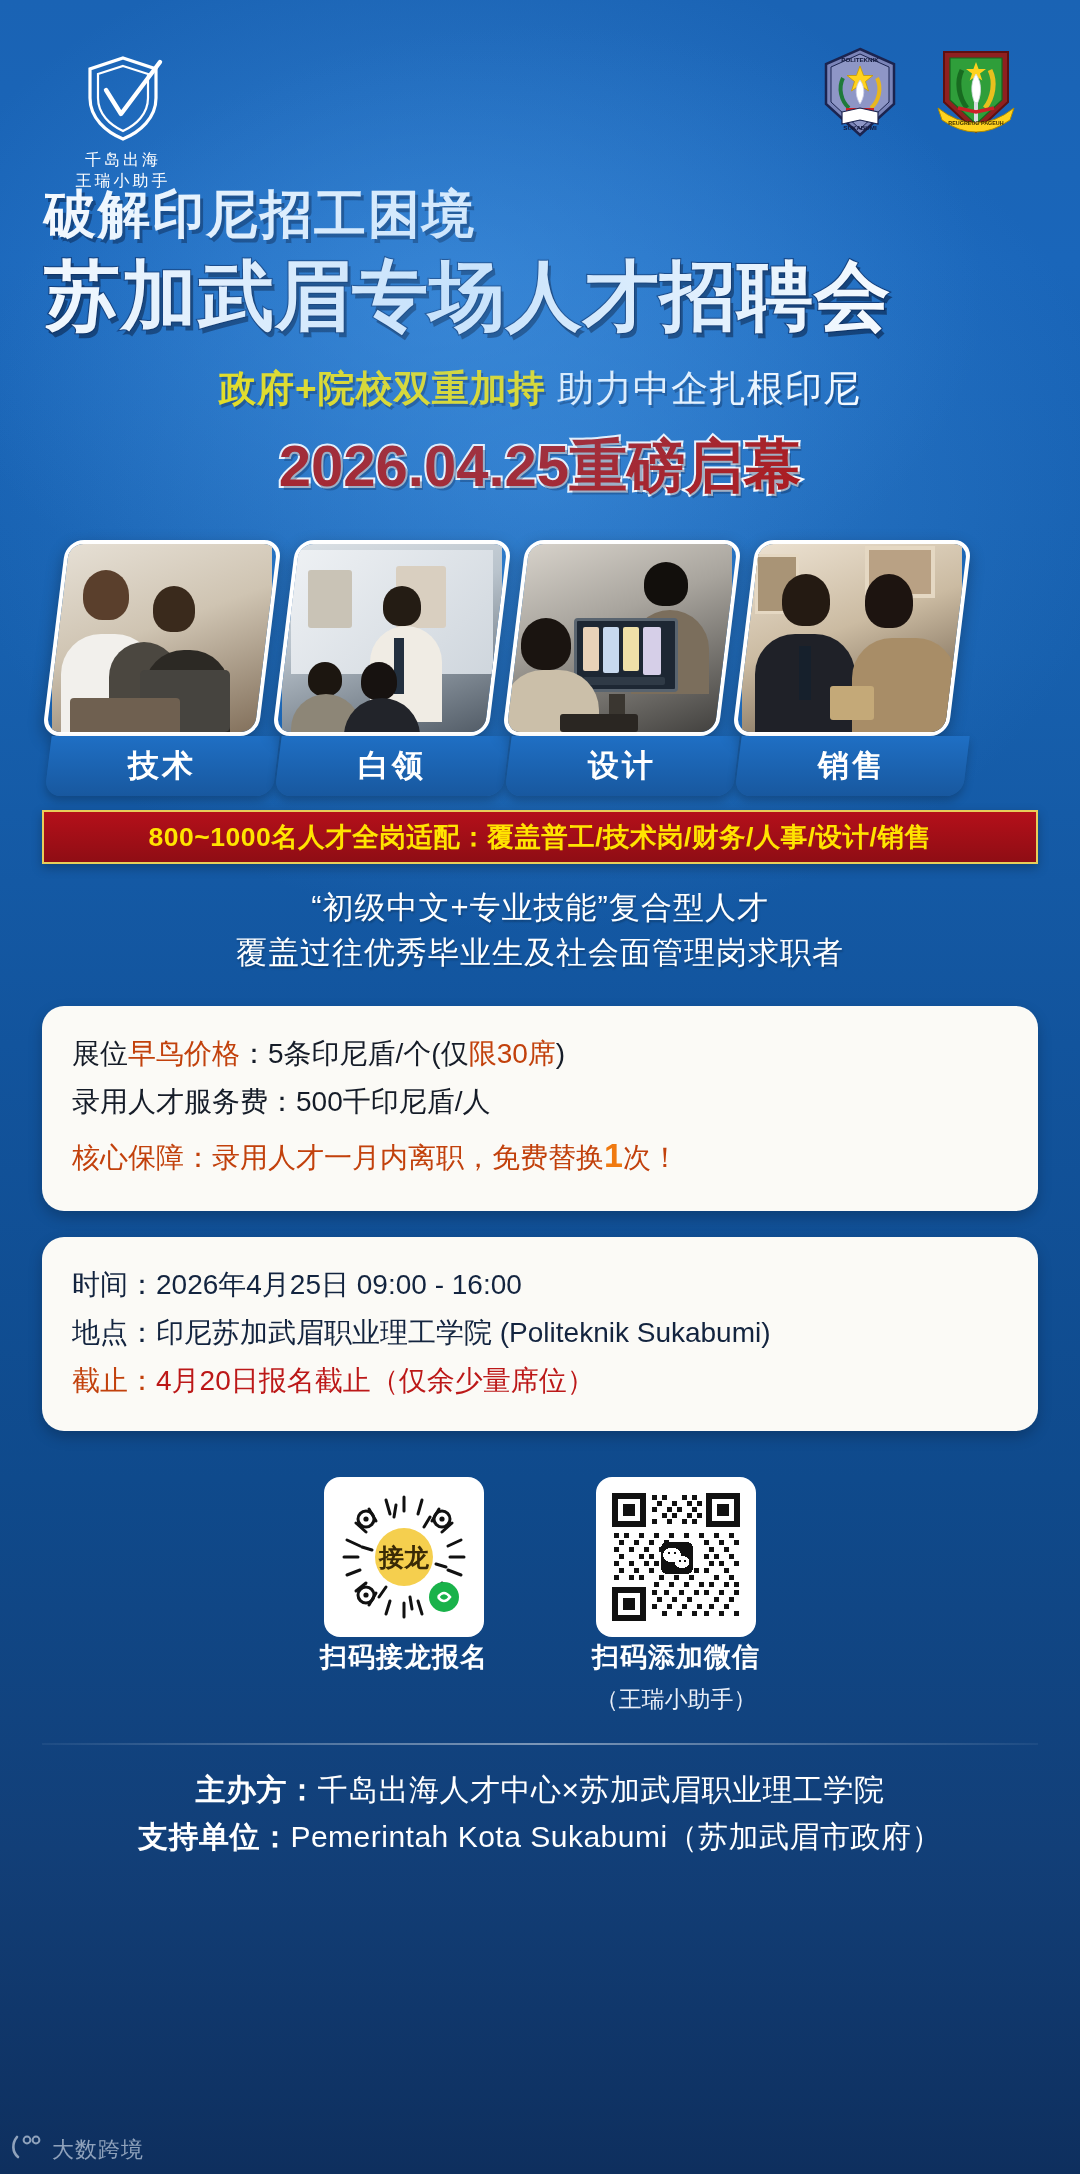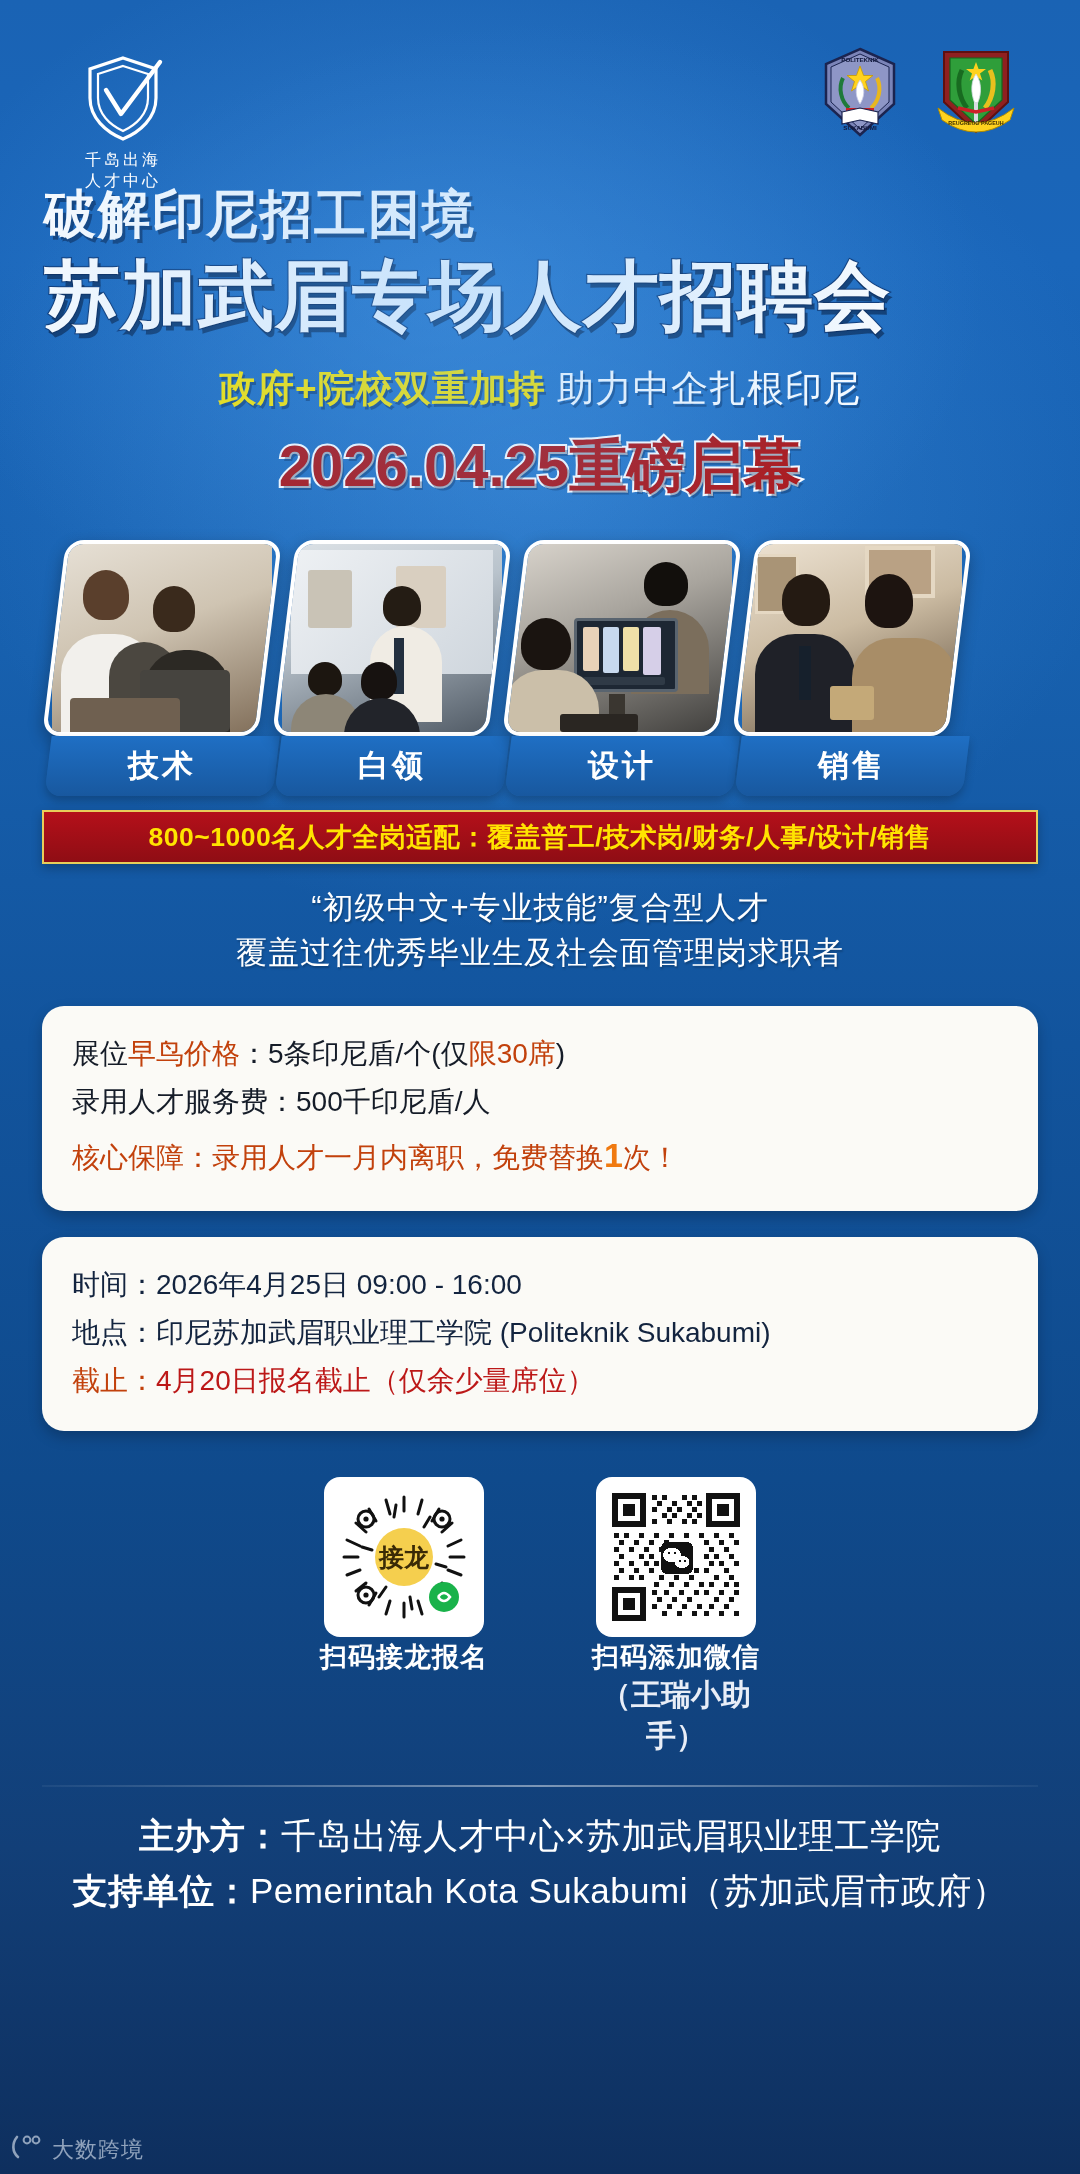--- a/index.html
+++ b/index.html
@@ -127,26 +127,26 @@
   .t-red-soft { color: #bc1818; font-weight: 500; }
   .t-orange { color: #f07a10; font-weight: bold; font-size: 34px; }
   .t-navy { color: #13243f; }
   .lbl { display: inline-block; }
 
   
   .qr-row { margin-top: 46px; display: flex; justify-content: center; gap: 72px; }
   .qr-block { text-align: center; width: 200px; }
   .qr-tile { width: 160px; height: 160px; background: #fff; border-radius: 16px; margin: 0 auto; position: relative; padding: 10px; }
   .qr-caption { margin-top: 2px; color: #fff; font-size: 27px; font-weight: bold; letter-spacing: 1px; }
-  .qr-sub { margin-top: 0; color: #e9eef7; font-size: 30px; font-weight: 700; }
+  .qr-sub { margin-top: 9px; color: #e9eef7; font-size: 23px; font-weight: 400; }
 
   
   .divider { margin: 28px 42px 0 42px; height: 2px; background: linear-gradient(90deg, rgba(255,255,255,0.05), rgba(255,255,255,0.45), rgba(255,255,255,0.05)); }
   .footer { margin-top: 22px; text-align: center; color: #ffffff; }
-  .footer div { font-size: 35px; font-weight: bold; line-height: 1.55; letter-spacing: 0.5px; }
+  .footer div { font-size: 30px; font-weight: bold; line-height: 1.55; letter-spacing: 0.5px; }
   .footer .f-light { font-weight: 500; }
 
   .watermark { position: absolute; left: 11px; bottom: 8px; display: flex; align-items: center; gap: 7px; opacity: 0.62; }
   .watermark span { color: #dfe8f4; font-size: 22px; font-weight: 500; letter-spacing: 1px; }
 </style>
 </head>
 <body>
 
 <div class="poster">
 
@@ -155,21 +155,21 @@
     <div class="brand-logo">
       <span>
         <svg width="86" height="92" viewBox="0 0 86 92" fill="none">
           <path d="M43 6 L76 17 V46 C76 66 60 80 43 87 C26 80 10 66 10 46 V17 Z" stroke="#ffffff" stroke-width="3.2" fill="none"></path>
           <path d="M43 14 L68 22 V46 C68 62 56 73 43 79 C30 73 18 62 18 46 V22 Z" stroke="#ffffff" stroke-width="2.2" fill="none"></path>
           <path d="M26 38 L41 62 L80 10" stroke="#ffffff" stroke-width="4.4" fill="none" stroke-linecap="round" stroke-linejoin="round"></path>
         </svg>
       </span>
       <div class="brand-text">
         <div>千岛出海</div>
-        <div>人才中心</div>
+        <div>王瑞小助手</div>
       </div>
     </div>
 
     <div class="org-logos">
       <div class="org-badge">
         <svg width="88" height="92" viewBox="0 0 88 92">
           <path d="M44 3 L78 18 V58 L44 89 L10 58 V18 Z" fill="#7b84b8" stroke="#1b2450" stroke-width="2.5"></path>
           <path d="M44 8 L73 21 V56 L44 83 L15 56 V21 Z" fill="#8e96c6" stroke="#1b2450" stroke-width="1"></path>
           <polygon points="44,20 47.6,29.5 57,29.5 49.5,35.5 52.5,45 44,39 35.5,45 38.5,35.5 31,29.5 40.4,29.5" fill="#ffd21e" stroke="#c79a00" stroke-width="0.8"></polygon>
           <path d="M44 34 C38 42 40 52 44 58 C48 52 50 42 44 34 Z" fill="#ffffff" stroke="#c9cde8" stroke-width="0.8"></path>

